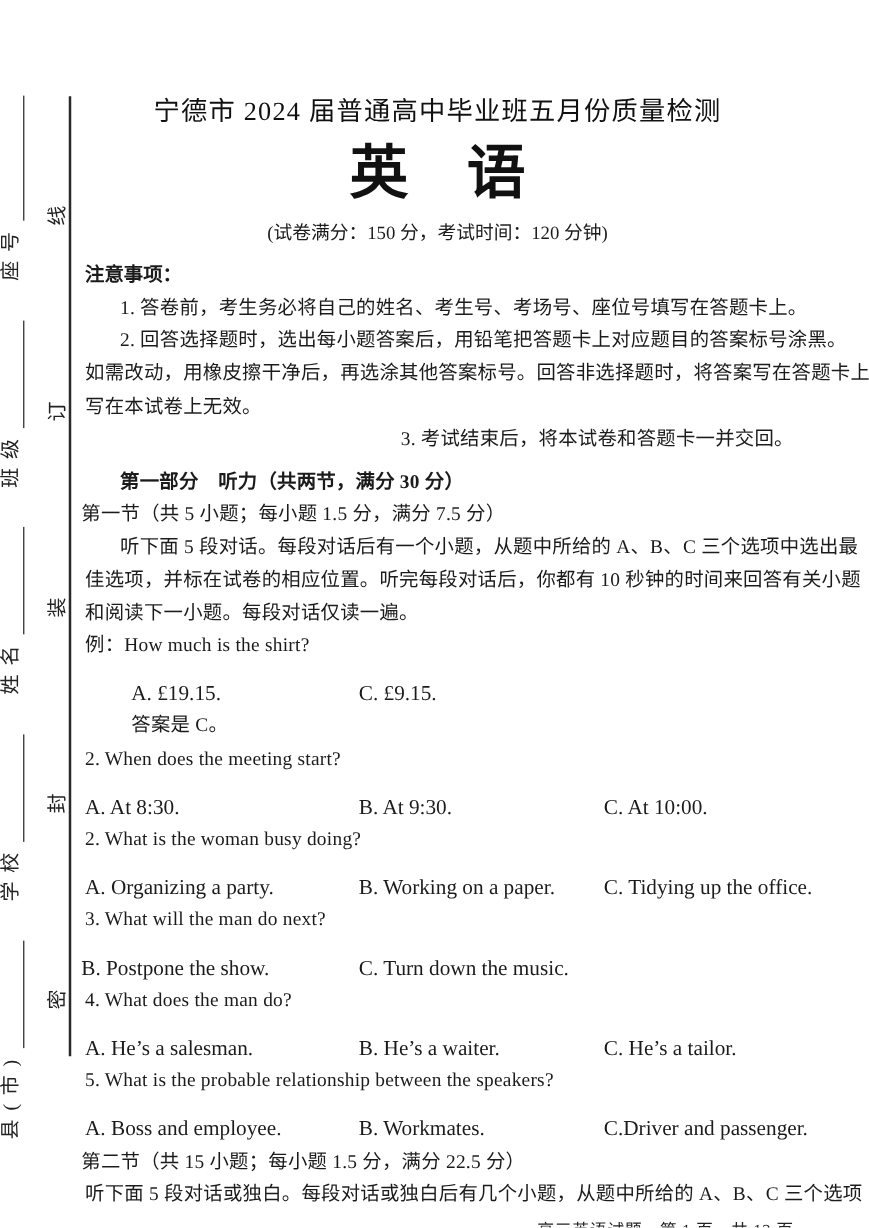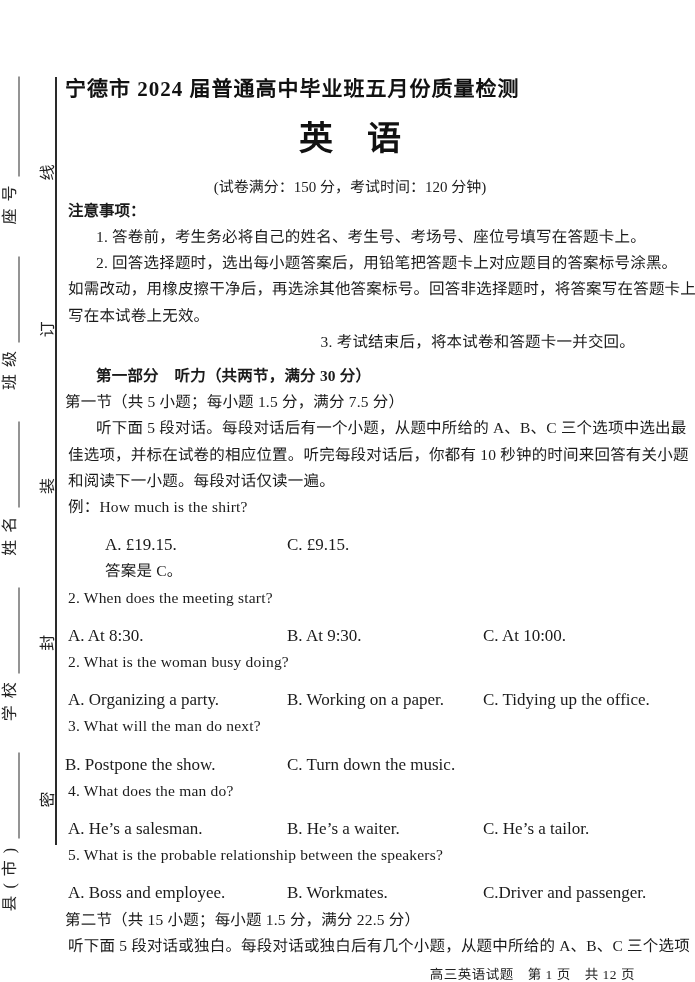--- a/index.html
+++ b/index.html
@@ -41,36 +41,36 @@
     align-items:center;
   }
   .seal-char{line-height:22px;}
 
   
   .main{
     position:absolute;left:65px;top:0;width:570px;
   }
   .doc-title{
     margin-top:74px;line-height:30px;
-    font-size:21px;font-weight:bold;
+    text-align:center;font-size:21px;font-weight:normal;
     letter-spacing:1px;color:#111;
   }
   .subject{
     margin-top:12px;line-height:46px;
-    text-align:center;font-size:34px;font-weight:bold;color:#111;
+    text-align:center;font-size:47px;font-weight:bold;color:#111;
   }
   .exam-info{
     margin-top:14px;line-height:22px;
     text-align:center;font-size:15px;
   }
   .ln{
     line-height:26.2px;font-size:15.5px;letter-spacing:0.2px;
     white-space:nowrap;
   }
-  .notice-head{font-weight:bold;font-size:15.5px;line-height:26px;}
+  .notice-head{margin-top:10px;font-weight:bold;font-size:15.5px;line-height:26px;}
   .ind{padding-left:31px;text-align:right;}          
   .flush{padding-left:3px;}         
   .part-head{margin-top:8px;font-weight:bold;padding-left:31px;}
   .opts{
     display:grid;grid-template-columns:222px 196px 1fr;
     line-height:26.2px;font-size:17px;margin-top:12px;
   }
   .opts>span{white-space:nowrap;}
   .opts .c1{padding-left:3px;}
   .opts.ex .c1{padding-left:40px;}

